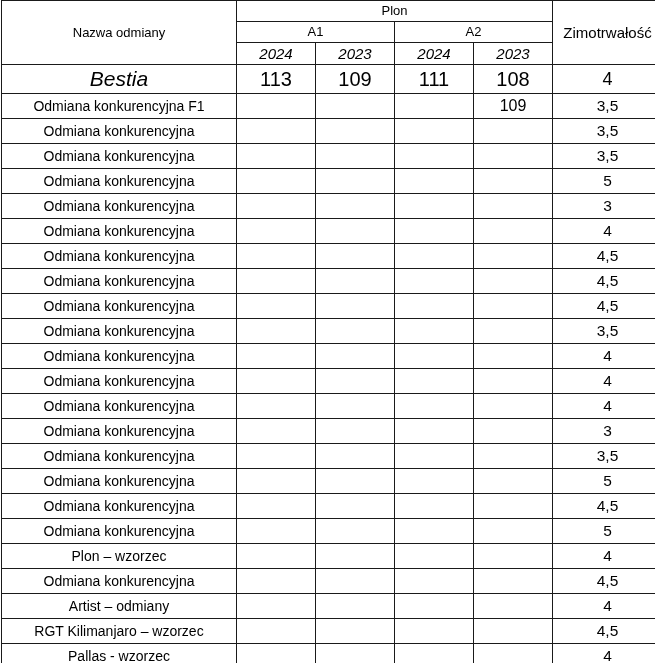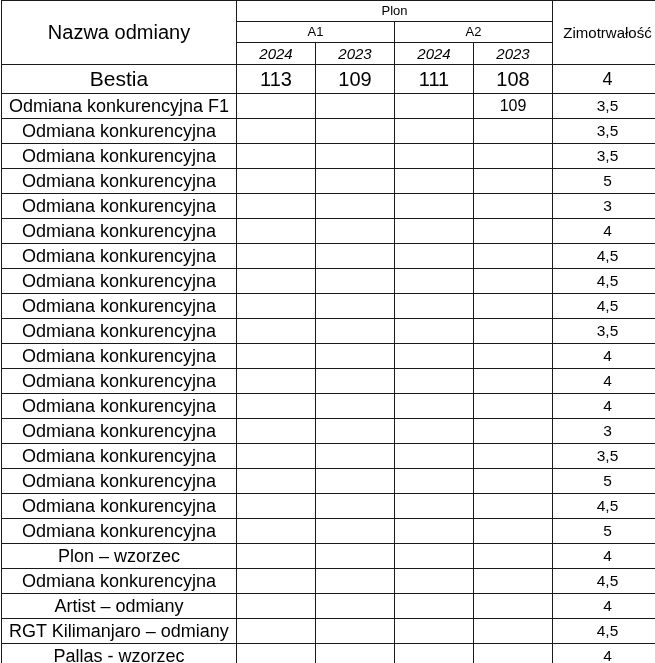--- a/index.html
+++ b/index.html
@@ -36,21 +36,21 @@
     white-space: nowrap;
   }
 
   
   col.c-name  { width: 235px; }
   col.c-yield { width: 79px; }
   col.c-hard  { width: 110px; }
 
   
   .hdr-name {
-    font-size: 20px;
+    font-size: 13px;
     height: 62px;
   }
   .hdr-group {
     font-size: 13px;
     height: 20px;
   }
   .hdr-sub {
     font-size: 15px;
     height: 21px;
     font-style: italic;
@@ -60,30 +60,30 @@
     height: 62px;
   }
 
   
   tr.row-highlight td {
     background: #ffff00;
     font-weight: bold;
     height: 28px;
     font-size: 20px;
   }
-  tr.row-highlight td.cell-name { font-size: 21px; }
+  tr.row-highlight td.cell-name { font-size: 21px; font-style: italic; }
   tr.row-highlight td.cell-val  { font-size: 20px; }
   tr.row-highlight td.cell-hard { font-size: 18px; }
 
   
   tr.row-data td {
     height: 24px;
     font-size: 15px;
   }
-  tr.row-data td.cell-name { font-size: 18px; }
+  tr.row-data td.cell-name { font-size: 14px; }
   tr.row-data td.cell-val  { font-size: 16px; }
   tr.row-data td.cell-hard { font-size: 15.5px; }
 
   td.fill-red {
     background: #ff0000;
     color: #ffffff;
   }
   td.fill-white {
     background: #ffffff;
     color: #000000;
@@ -289,21 +289,21 @@
       </tr>
       <tr class="row-data">
         <td class="cell-name">Artist – odmiany</td>
         <td class="cell-val fill-red">100</td>
         <td class="cell-val fill-red">102</td>
         <td class="cell-val fill-red">99</td>
         <td class="cell-val fill-red">102</td>
         <td class="cell-hard">4</td>
       </tr>
       <tr class="row-data">
-        <td class="cell-name">RGT Kilimanjaro – odmiany</td>
+        <td class="cell-name">RGT Kilimanjaro – wzorzec</td>
         <td class="cell-val fill-red">100</td>
         <td class="cell-val fill-red">97</td>
         <td class="cell-val fill-red">98</td>
         <td class="cell-val fill-red">97</td>
         <td class="cell-hard">4,5</td>
       </tr>
       <tr class="row-data">
         <td class="cell-name">Pallas  - wzorzec</td>
         <td class="cell-val fill-red">97</td>
         <td class="cell-val fill-red">99</td>

